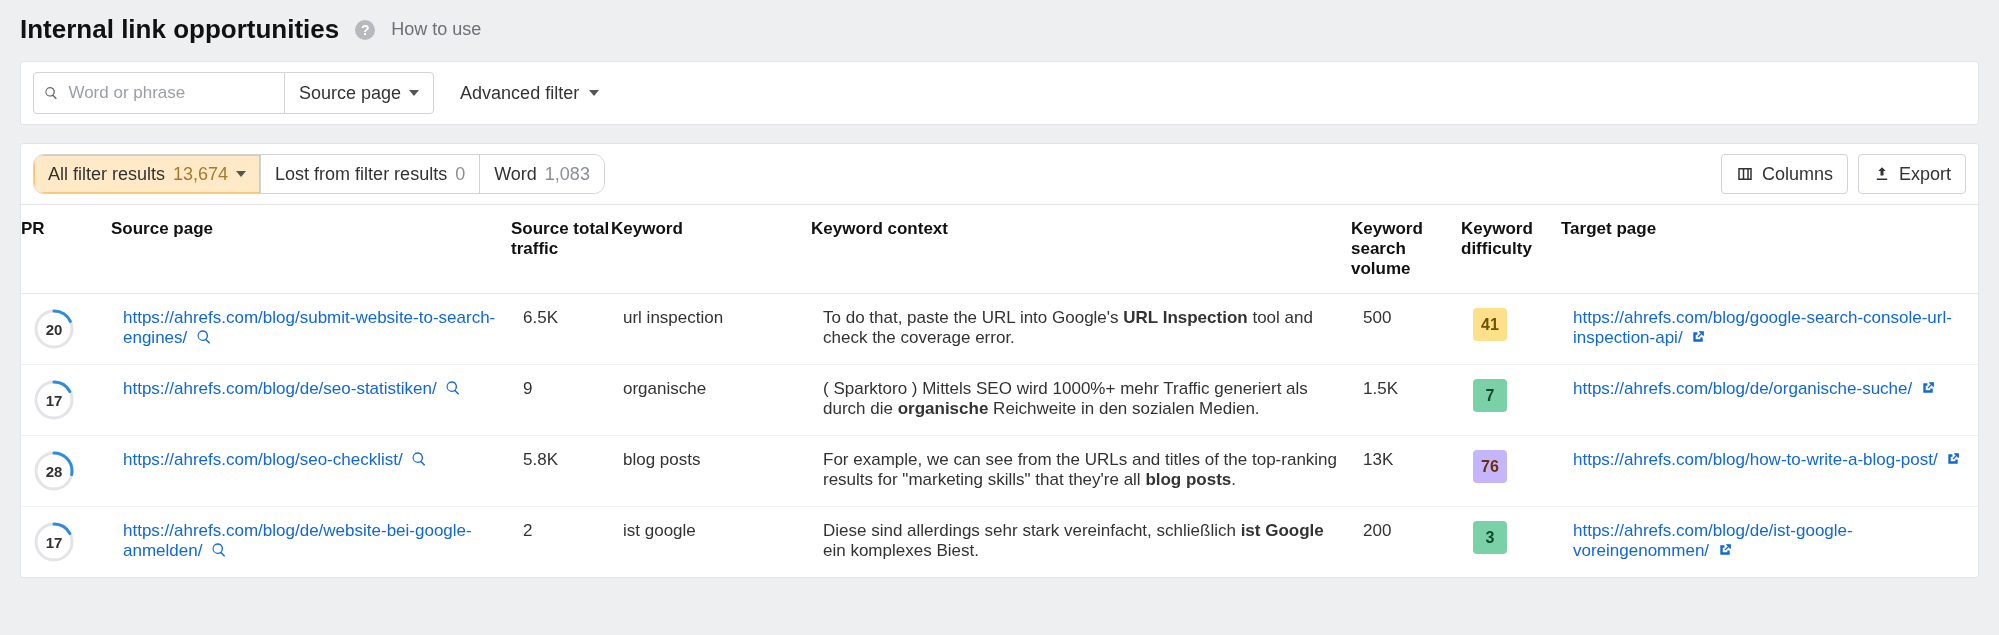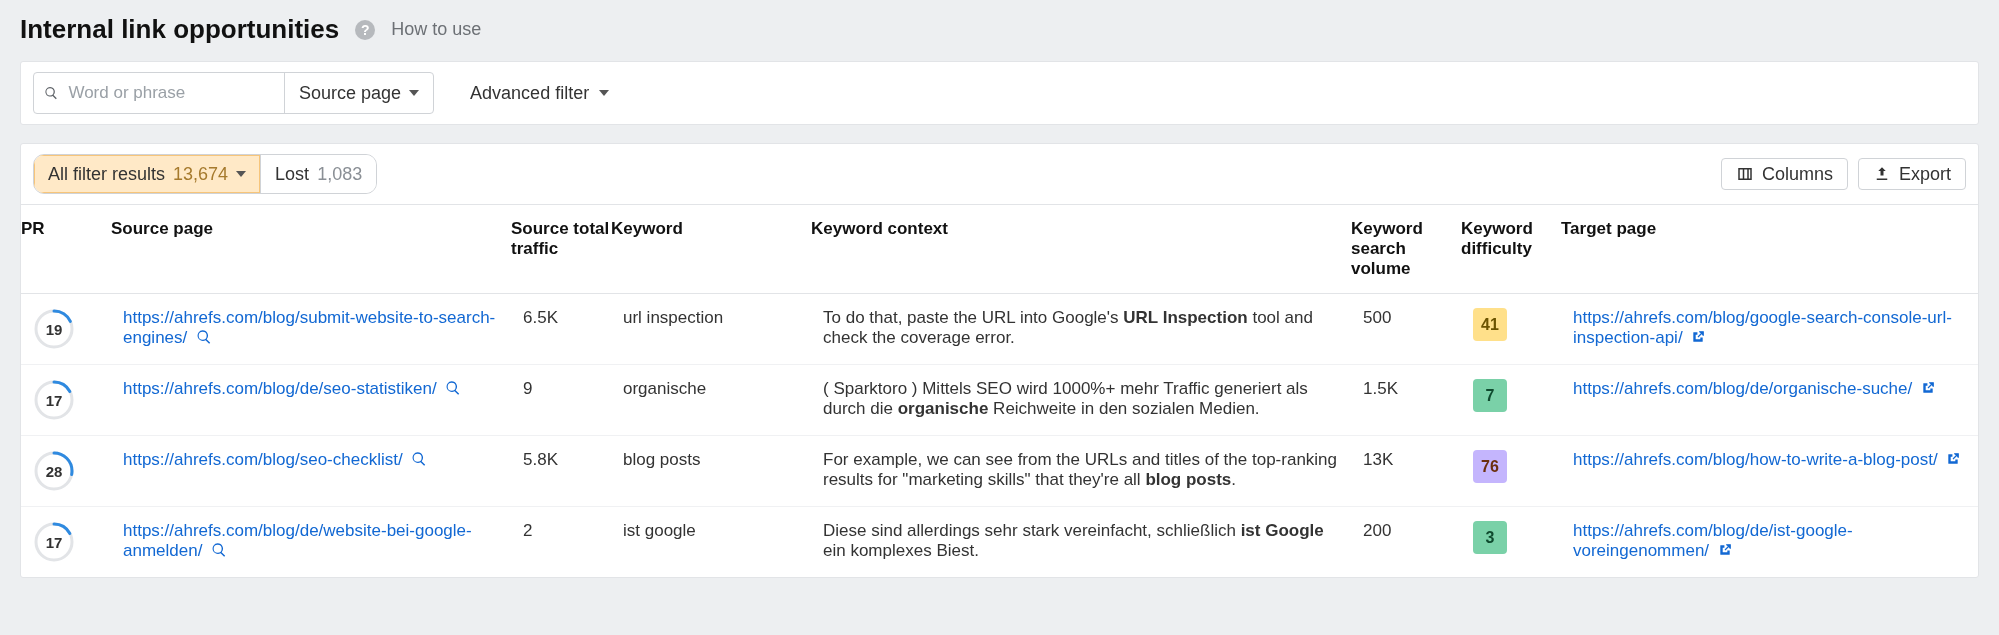--- a/index.html
+++ b/index.html
@@ -43,21 +43,20 @@
     background: #fff;
     border: 1px solid #e2e4e7;
     border-radius: 3px;
     margin-bottom: 18px;
   }
 
   .filter-bar {
     display: flex;
     align-items: center;
     padding: 10px 12px;
-    gap: 10px;
   }
   .input-group {
     display: flex;
     border: 1px solid #d0d3d7;
     border-radius: 4px;
     overflow: hidden;
     background: #fff;
   }
   .search-box {
     display: flex;
@@ -132,21 +131,21 @@
     box-shadow: inset 0 0 0 1px #f7c57a;
   }
   .seg .count { color: #8a8f95; }
   .seg.active .count { color: #a67a2d; }
 
   .toolbar-spacer { flex: 1; }
   .btn {
     display: flex;
     align-items: center;
     gap: 8px;
-    height: 32px;
+    height: 40px;
     padding: 0 14px;
     border: 1px solid #d0d3d7;
     border-radius: 4px;
     background: #fff;
     cursor: pointer;
     color: #333;
     margin-left: 10px;
   }
   .icon-svg { width: 18px; height: 18px; fill: #333; }
 
@@ -260,21 +259,25 @@
 
   <div class="panel">
     <div class="toolbar">
       <div class="seg-group">
         <div class="seg active">
           <span>All filter results</span>
           <span class="count">13,674</span>
           <span class="caret-down"></span>
         </div>
         <div class="seg">
-          <span>Lost</span>
+          <span>Lost from filter results</span>
+          <span class="count">0</span>
+        </div>
+        <div class="seg">
+          <span>Word</span>
           <span class="count">1,083</span>
         </div>
       </div>
       <div class="toolbar-spacer"></div>
       <div class="btn">
         <svg class="icon-svg" viewBox="0 0 24 24">
             <path d="M3 4h18v16H3V4zm2 2v12h4V6H5zm6 0v12h4V6h-4zm6 0v12h2V6h-2z"></path>
           </svg>
         <span>Columns</span>
       </div>
@@ -310,21 +313,21 @@
         </tr>
       </thead>
       <tbody id="rows-body">
           <tr>
     <td>
   <div class="pr-badge">
     <svg viewBox="0 0 42 42">
       <circle cx="21" cy="21" r="18" fill="none" stroke="#e2e4e7" stroke-width="3"></circle>
       <circle cx="21" cy="21" r="18" fill="none" stroke="#2f8ae0" stroke-width="3" stroke-dasharray="113.09733552923255" stroke-dashoffset="92.7398151339707" stroke-linecap="round" transform="rotate(-90 21 21)"></circle>
     </svg>
-    <span class="pr-num">19</span>
+    <span class="pr-num">20</span>
   </div></td>
     <td>
       <a href="#" class="link">https://ahrefs.com/blog/submit-website-to-search-engines/</a>
       <span class="mag"><svg viewBox="0 0 24 24">
                   <path d="M10 2a8 8 0 015.93 13.36l5.35 5.35-1.57 1.57-5.35-5.35A8 8 0 1110 2zm0 2a6 6 0 100 12 6 6 0 000-12z"></path>
                 </svg></span>
     </td>
     <td>6.5K</td>
     <td>url inspection</td>
     <td class="ctx">

